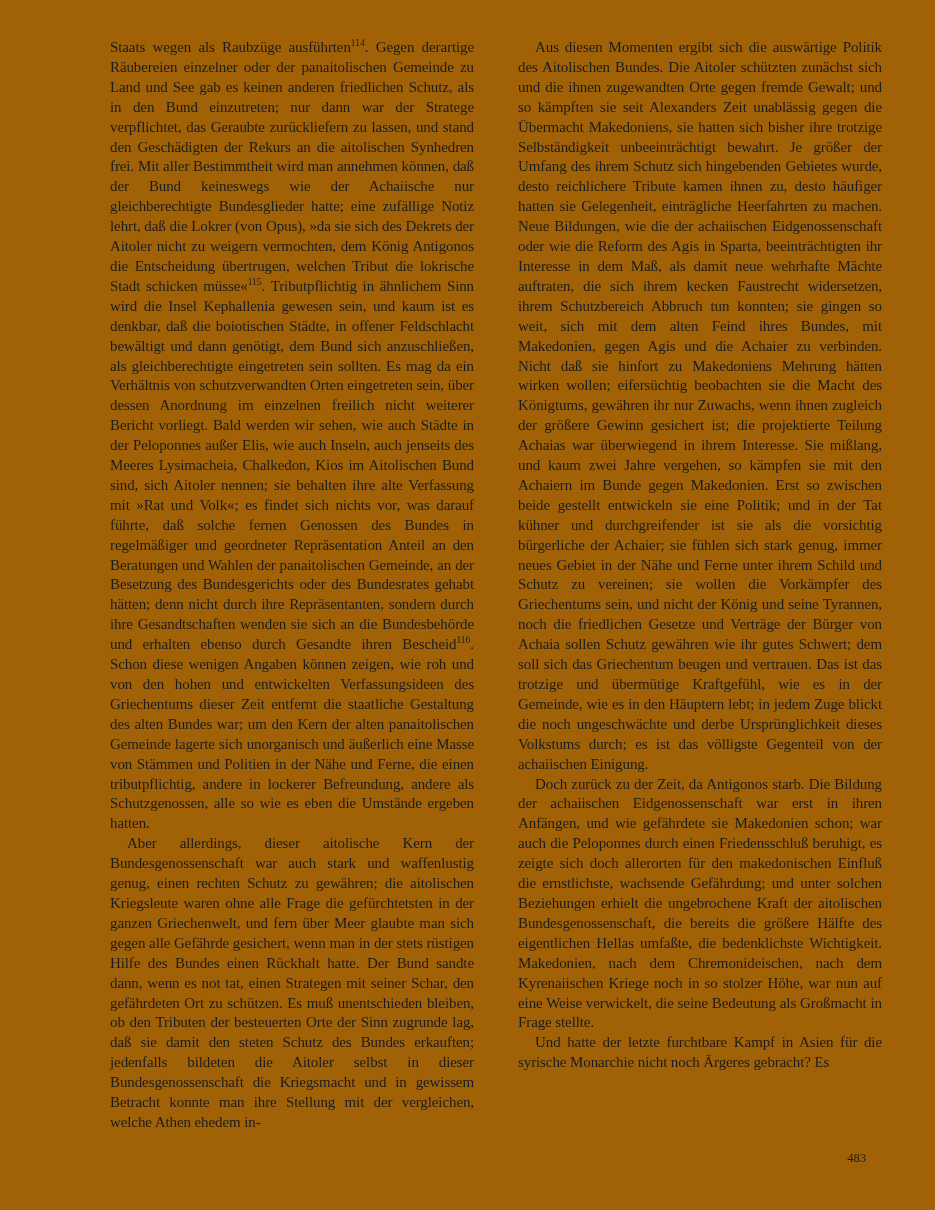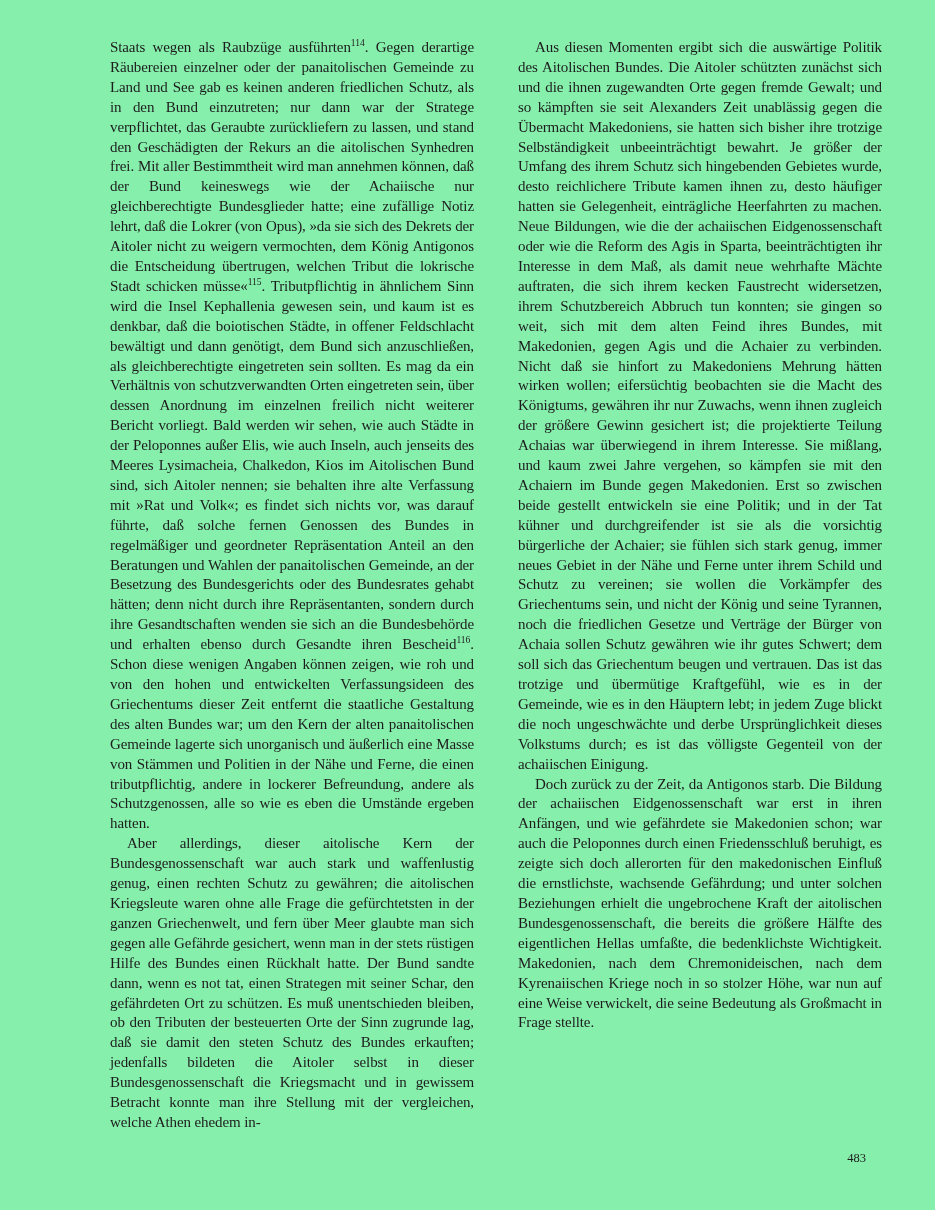--- a/index.html
+++ b/index.html
@@ -4,21 +4,21 @@
 <style>
   html, body {
     margin: 0;
     padding: 0;
     background: #ffffff;
   }
   .page {
     position: relative;
     width: 935px;
     height: 1210px;
-    background: #86efac;
+    background: #a16207;
     overflow: hidden;
     font-family: "Liberation Serif", "DejaVu Serif", serif;
     color: #1c1c1c;
   }
   .text-columns {
     position: absolute;
     left: 110px;
     top: 38px;
     width: 772px;
     display: flex;
@@ -57,16 +57,17 @@
 
 <div class="page">
   <div class="text-columns">
     <div class="column">
         <p class="">Staats wegen als Raubzüge ausführten<sup class="fnref">114</sup>. Gegen derartige Räubereien einzelner oder der panaitolischen Gemeinde zu Land und See gab es keinen anderen friedlichen Schutz, als in den Bund einzutreten; nur dann war der Stratege verpflichtet, das Geraubte zurückliefern zu lassen, und stand den Geschädigten der Rekurs an die aitolischen Synhedren frei. Mit aller Bestimmtheit wird man annehmen können, daß der Bund keineswegs wie der Achaiische nur gleichberechtigte Bundesglieder hatte; eine zufällige Notiz lehrt, daß die Lokrer (von Opus), »da sie sich des Dekrets der Aitoler nicht zu weigern vermochten, dem König Antigonos die Entscheidung übertrugen, welchen Tribut die lokrische Stadt schicken müsse«<sup class="fnref">115</sup>. Tributpflichtig in ähnlichem Sinn wird die Insel Kephallenia gewesen sein, und kaum ist es denkbar, daß die boiotischen Städte, in offener Feldschlacht bewältigt und dann genötigt, dem Bund sich anzuschließen, als gleichberechtigte eingetreten sein sollten. Es mag da ein Verhältnis von schutzverwandten Orten eingetreten sein, über dessen Anordnung im einzelnen freilich nicht weiterer Bericht vorliegt. Bald werden wir sehen, wie auch Städte in der Peloponnes außer Elis, wie auch Inseln, auch jenseits des Meeres Lysimacheia, Chalkedon, Kios im Aitolischen Bund sind, sich Aitoler nennen; sie behalten ihre alte Verfassung mit »Rat und Volk«; es findet sich nichts vor, was darauf führte, daß solche fernen Genossen des Bundes in regelmäßiger und geordneter Repräsentation Anteil an den Beratungen und Wahlen der panaitolischen Gemeinde, an der Besetzung des Bundesgerichts oder des Bundesrates gehabt hätten; denn nicht durch ihre Repräsentanten, sondern durch ihre Gesandtschaften wenden sie sich an die Bundesbehörde und erhalten ebenso durch Gesandte ihren Bescheid<sup class="fnref">116</sup>. Schon diese wenigen Angaben können zeigen, wie roh und von den hohen und entwickelten Verfassungsideen des Griechentums dieser Zeit entfernt die staatliche Gestaltung des alten Bundes war; um den Kern der alten panaitolischen Gemeinde lagerte sich unorganisch und äußerlich eine Masse von Stämmen und Politien in der Nähe und Ferne, die einen tributpflichtig, andere in lockerer Befreundung, andere als Schutzgenossen, alle so wie es eben die Umstände ergeben hatten.</p>
         <p class="indent">Aber allerdings, dieser aitolische Kern der Bundesgenossenschaft war auch stark und waffenlustig genug, einen rechten Schutz zu gewähren; die aitolischen Kriegsleute waren ohne alle Frage die gefürchtetsten in der ganzen Griechenwelt, und fern über Meer glaubte man sich gegen alle Gefährde gesichert, wenn man in der stets rüstigen Hilfe des Bundes einen Rückhalt hatte. Der Bund sandte dann, wenn es not tat, einen Strategen mit seiner Schar, den gefährdeten Ort zu schützen. Es muß unentschieden bleiben, ob den Tributen der besteuerten Orte der Sinn zugrunde lag, daß sie damit den steten Schutz des Bundes erkauften; jedenfalls bildeten die Aitoler selbst in dieser Bundesgenossenschaft die Kriegsmacht und in gewissem Betracht konnte man ihre Stellung mit der vergleichen, welche Athen ehedem in-</p>
       </div>
     <div class="column">
         <p class="indent">Aus diesen Momenten ergibt sich die auswärtige Politik des Aitolischen Bundes. Die Aitoler schützten zunächst sich und die ihnen zugewandten Orte gegen fremde Gewalt; und so kämpften sie seit Alexanders Zeit unablässig gegen die Übermacht Makedoniens, sie hatten sich bisher ihre trotzige Selbständigkeit unbeeinträchtigt bewahrt. Je größer der Umfang des ihrem Schutz sich hingebenden Gebietes wurde, desto reichlichere Tribute kamen ihnen zu, desto häufiger hatten sie Gelegenheit, einträgliche Heerfahrten zu machen. Neue Bildungen, wie die der achaiischen Eidgenossenschaft oder wie die Reform des Agis in Sparta, beeinträchtigten ihr Interesse in dem Maß, als damit neue wehrhafte Mächte auftraten, die sich ihrem kecken Faustrecht widersetzen, ihrem Schutzbereich Abbruch tun konnten; sie gingen so weit, sich mit dem alten Feind ihres Bundes, mit Makedonien, gegen Agis und die Achaier zu verbinden. Nicht daß sie hinfort zu Makedoniens Mehrung hätten wirken wollen; eifersüchtig beobachten sie die Macht des Königtums, gewähren ihr nur Zuwachs, wenn ihnen zugleich der größere Gewinn gesichert ist; die projektierte Teilung Achaias war überwiegend in ihrem Interesse. Sie mißlang, und kaum zwei Jahre vergehen, so kämpfen sie mit den Achaiern im Bunde gegen Makedonien. Erst so zwischen beide gestellt entwickeln sie eine Politik; und in der Tat kühner und durchgreifender ist sie als die vorsichtig bürgerliche der Achaier; sie fühlen sich stark genug, immer neues Gebiet in der Nähe und Ferne unter ihrem Schild und Schutz zu vereinen; sie wollen die Vorkämpfer des Griechentums sein, und nicht der König und seine Tyrannen, noch die friedlichen Gesetze und Verträge der Bürger von Achaia sollen Schutz gewähren wie ihr gutes Schwert; dem soll sich das Griechentum beugen und vertrauen. Das ist das trotzige und übermütige Kraftgefühl, wie es in der Gemeinde, wie es in den Häuptern lebt; in jedem Zuge blickt die noch ungeschwächte und derbe Ursprünglichkeit dieses Volkstums durch; es ist das völligste Gegenteil von der achaiischen Einigung.</p>
         <p class="indent">Doch zurück zu der Zeit, da Antigonos starb. Die Bildung der achaiischen Eidgenossenschaft war erst in ihren Anfängen, und wie gefährdete sie Makedonien schon; war auch die Peloponnes durch einen Friedensschluß beruhigt, es zeigte sich doch allerorten für den makedonischen Einfluß die ernstlichste, wachsende Gefährdung; und unter solchen Beziehungen erhielt die ungebrochene Kraft der aitolischen Bundesgenossenschaft, die bereits die größere Hälfte des eigentlichen Hellas umfaßte, die bedenklichste Wichtigkeit. Makedonien, nach dem Chremonideischen, nach dem Kyrenaiischen Kriege noch in so stolzer Höhe, war nun auf eine Weise verwickelt, die seine Bedeutung als Großmacht in Frage stellte.</p>
+        <p class="indent">Und hatte der letzte furchtbare Kampf in Asien für die syrische Monarchie nicht noch Ärgeres gebracht? Es</p>
       </div>
   </div>
   <span class="page-number">483</span>
 </div>
 
 </body></html>

